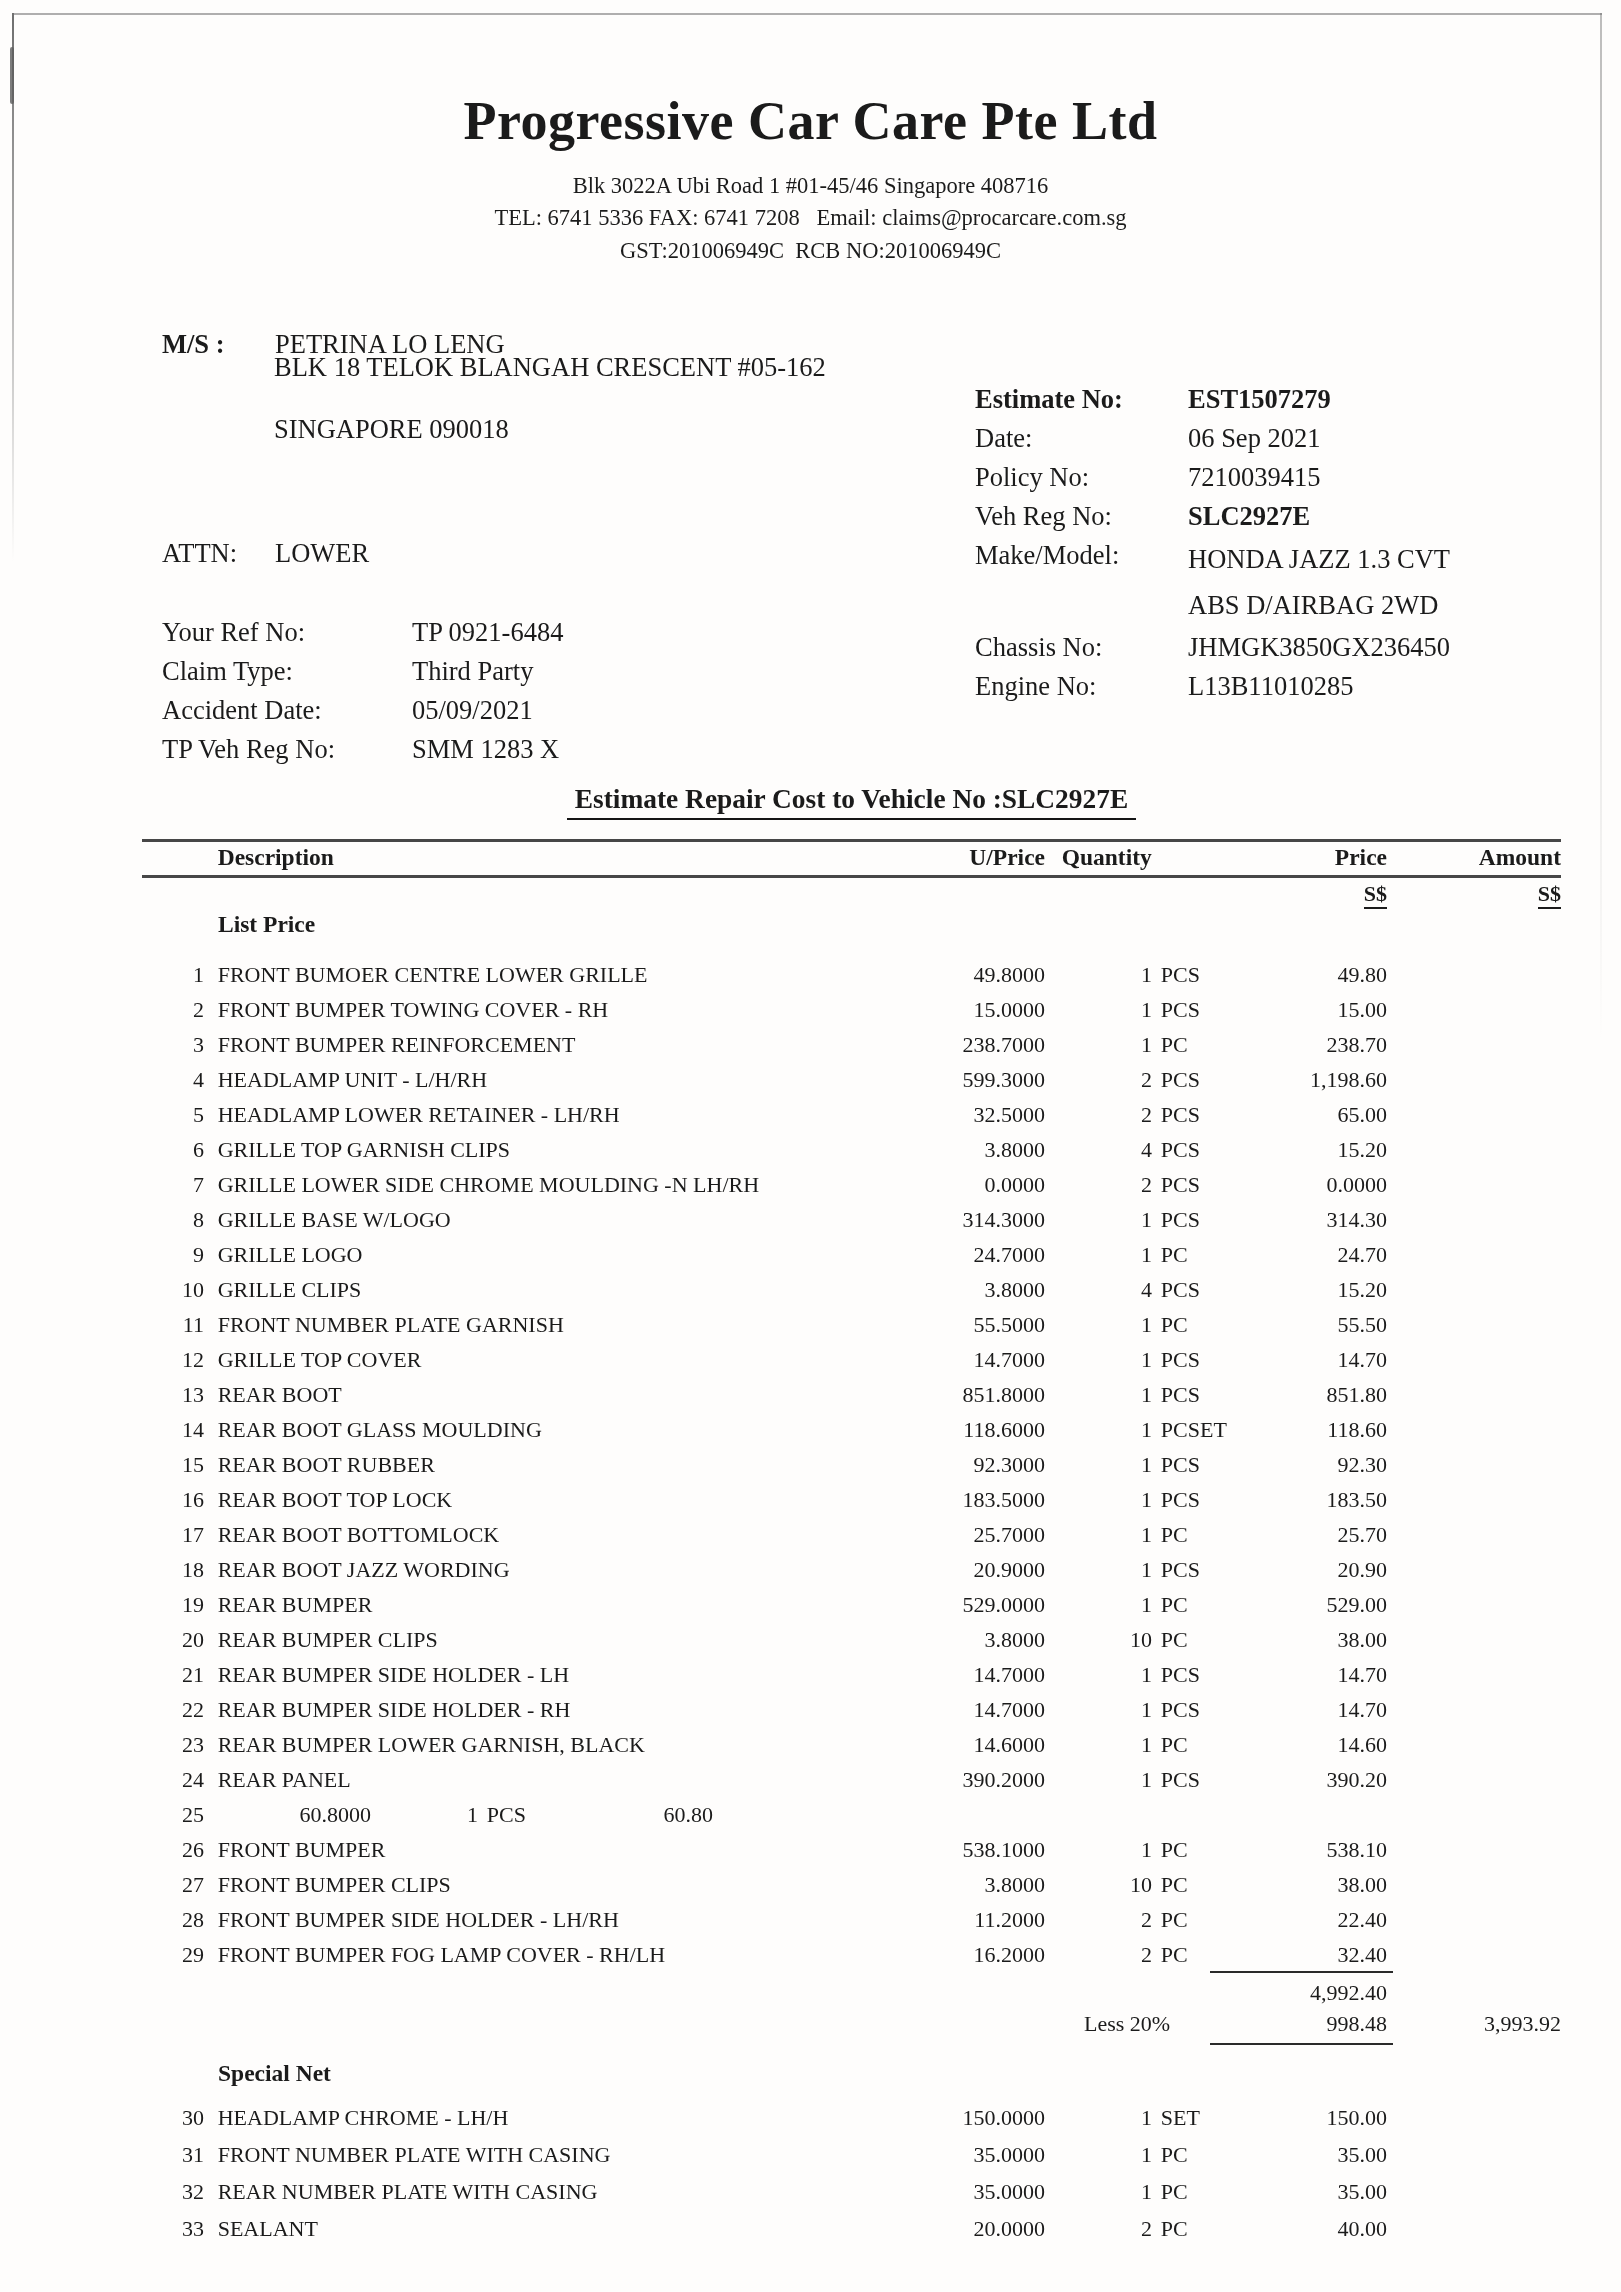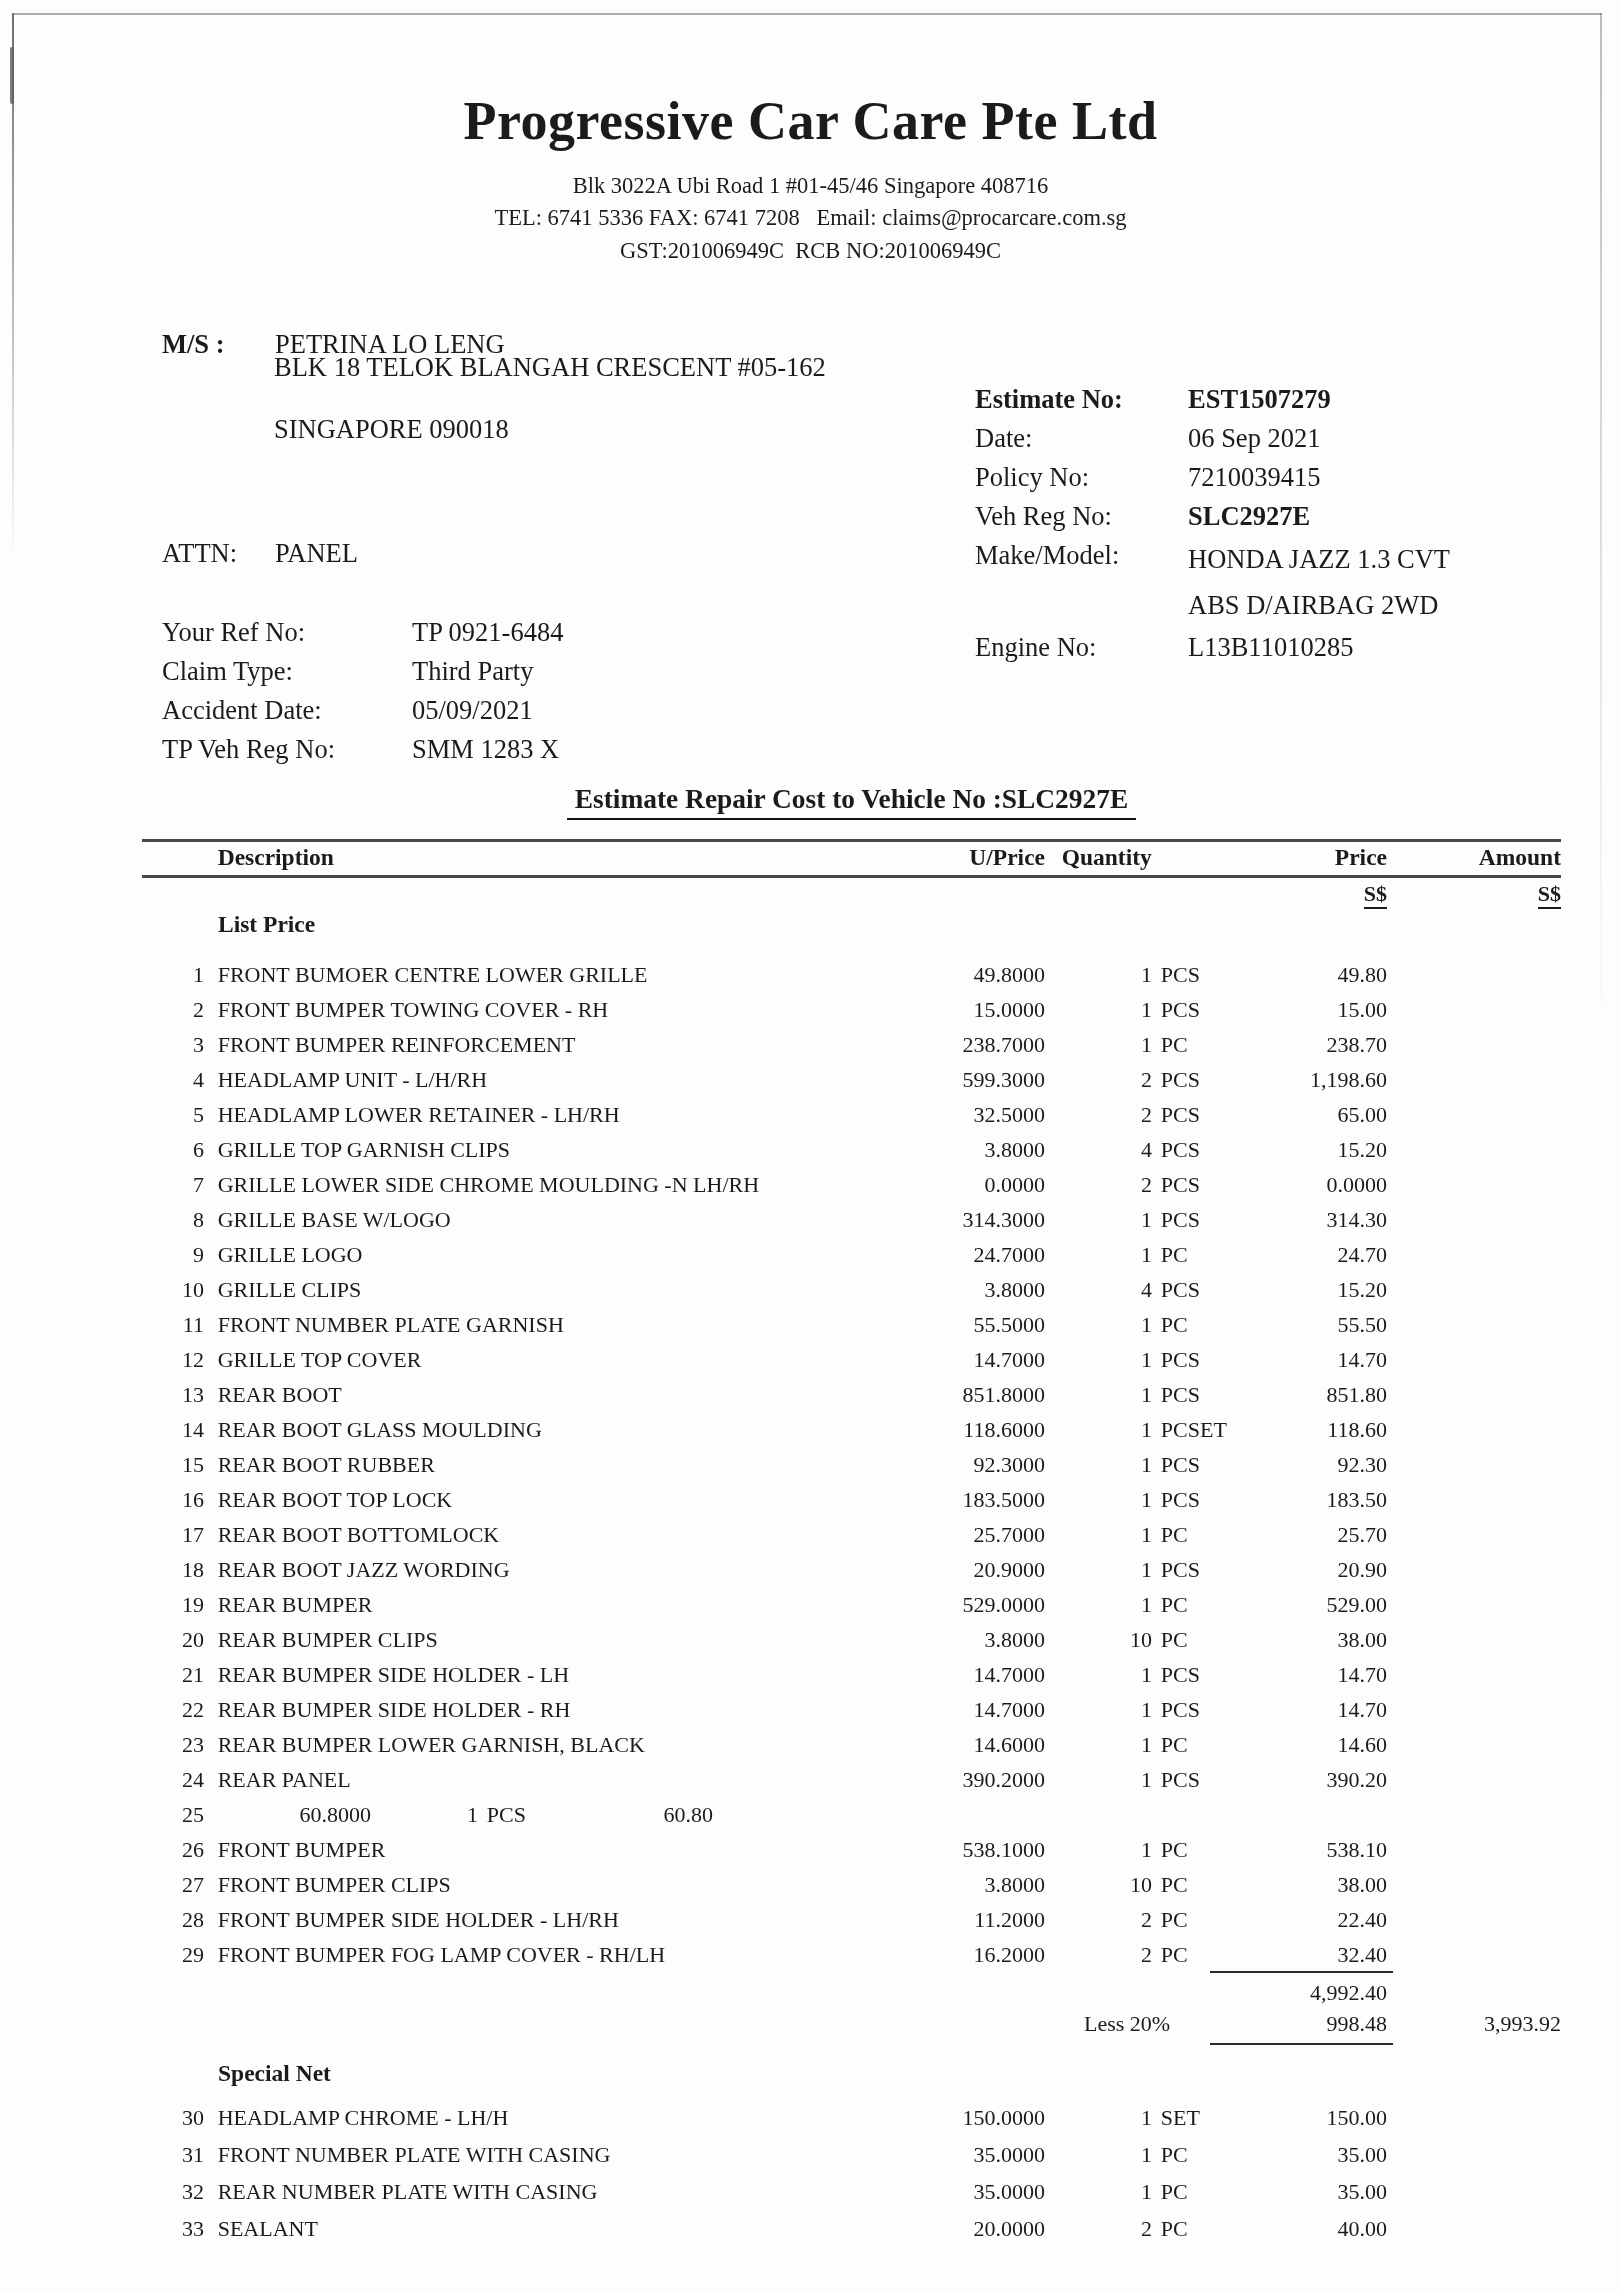--- a/index.html
+++ b/index.html
@@ -94,21 +94,21 @@
   </header>
 
   <div class="abs ms-row info-27">
     <span class="ms-lbl">M/S :</span>
     <span>PETRINA LO LENG</span>
   </div>
   <div class="abs cust-a1 info-27">BLK 18 TELOK BLANGAH CRESCENT #05-162</div>
   <div class="abs cust-a2 info-27">SINGAPORE 090018</div>
   <div class="abs attn-row info-27">
     <span class="attn-lbl">ATTN:</span>
-    <span>PANEL</span>
+    <span>LOWER</span>
   </div>
 
   <div class="abs claim-block" id="claim-rows">
       <div class="info-row">
         <span class="info-lbl">Your Ref No:</span>
         <span>TP 0921-6484</span>
       </div>
       <div class="info-row">
         <span class="info-lbl">Claim Type:</span>
         <span>Third Party</span>
@@ -135,20 +135,24 @@
         <span class="info-lbl">Policy No:</span>
         <span>7210039415</span>
       </div>
       <div class="info-row">
         <span class="info-lbl">Veh Reg No:</span>
         <span class="bold ">SLC2927E</span>
       </div>
       <div class="info-row">
         <span class="info-lbl">Make/Model:</span>
         <span class="val-wrap">HONDA JAZZ 1.3 CVT ABS D/AIRBAG 2WD</span>
+      </div>
+      <div class="info-row">
+        <span class="info-lbl">Chassis No:</span>
+        <span>JHMGK3850GX236450</span>
       </div>
       <div class="info-row">
         <span class="info-lbl">Engine No:</span>
         <span>L13B11010285</span>
       </div>
     </div>
 
   <div class="abs tbl-title">
     <span>Estimate Repair Cost to Vehicle No :SLC2927E</span>
   </div>

